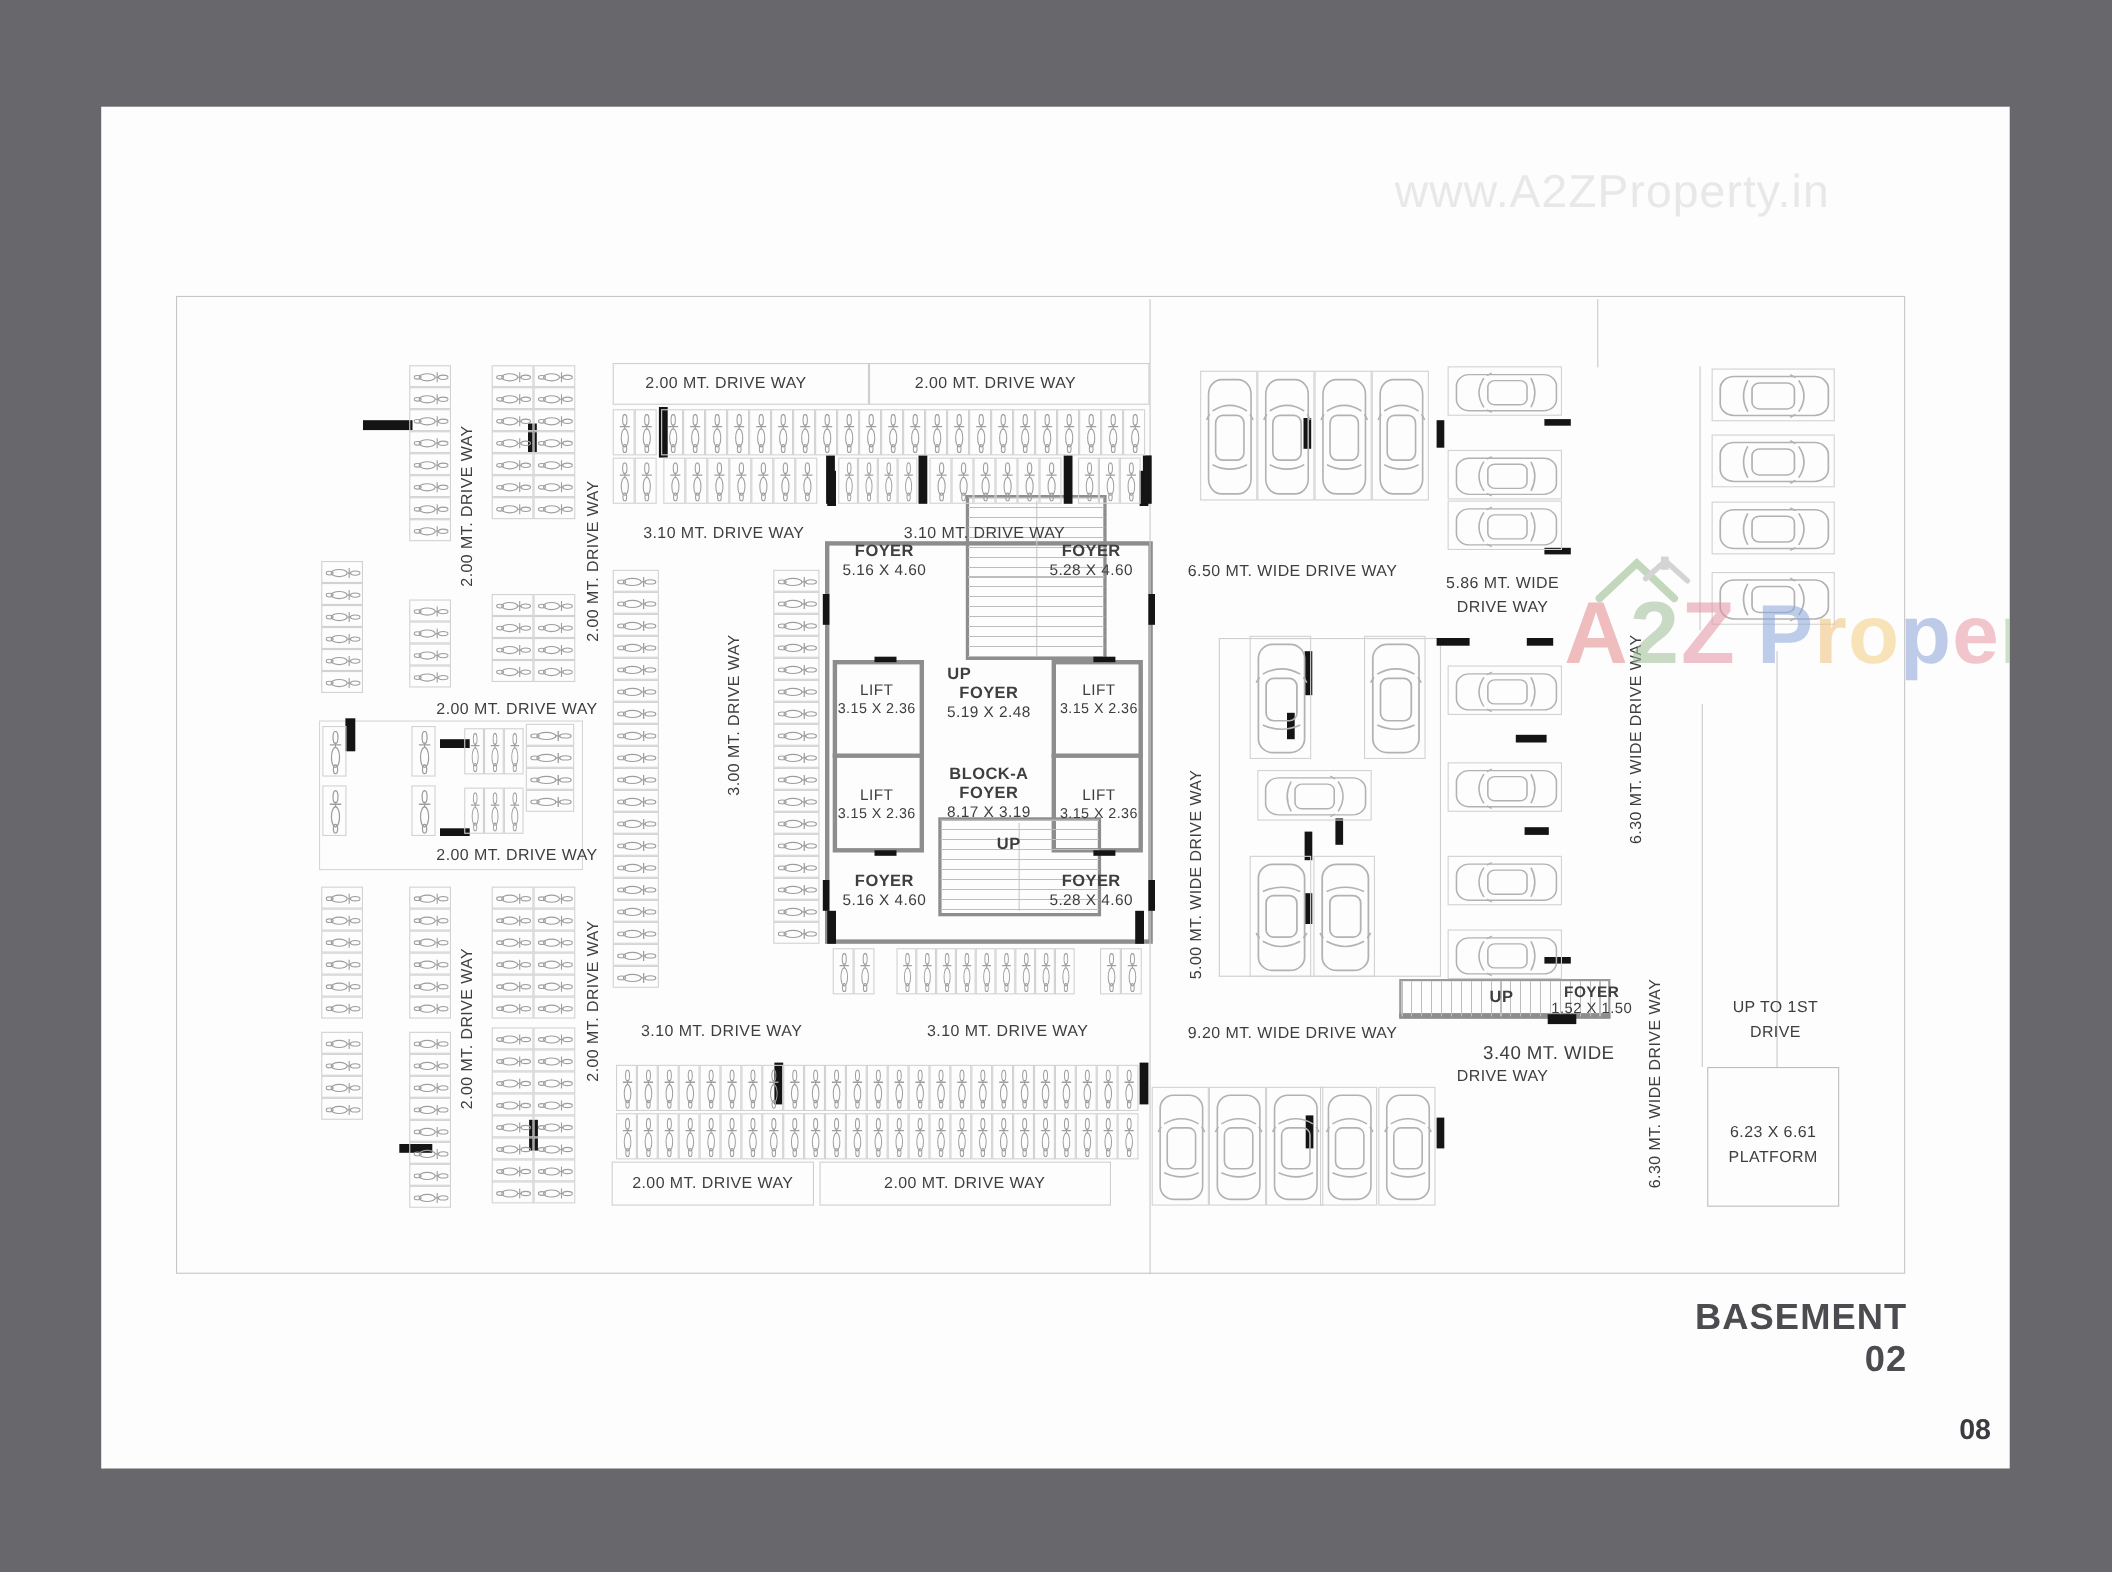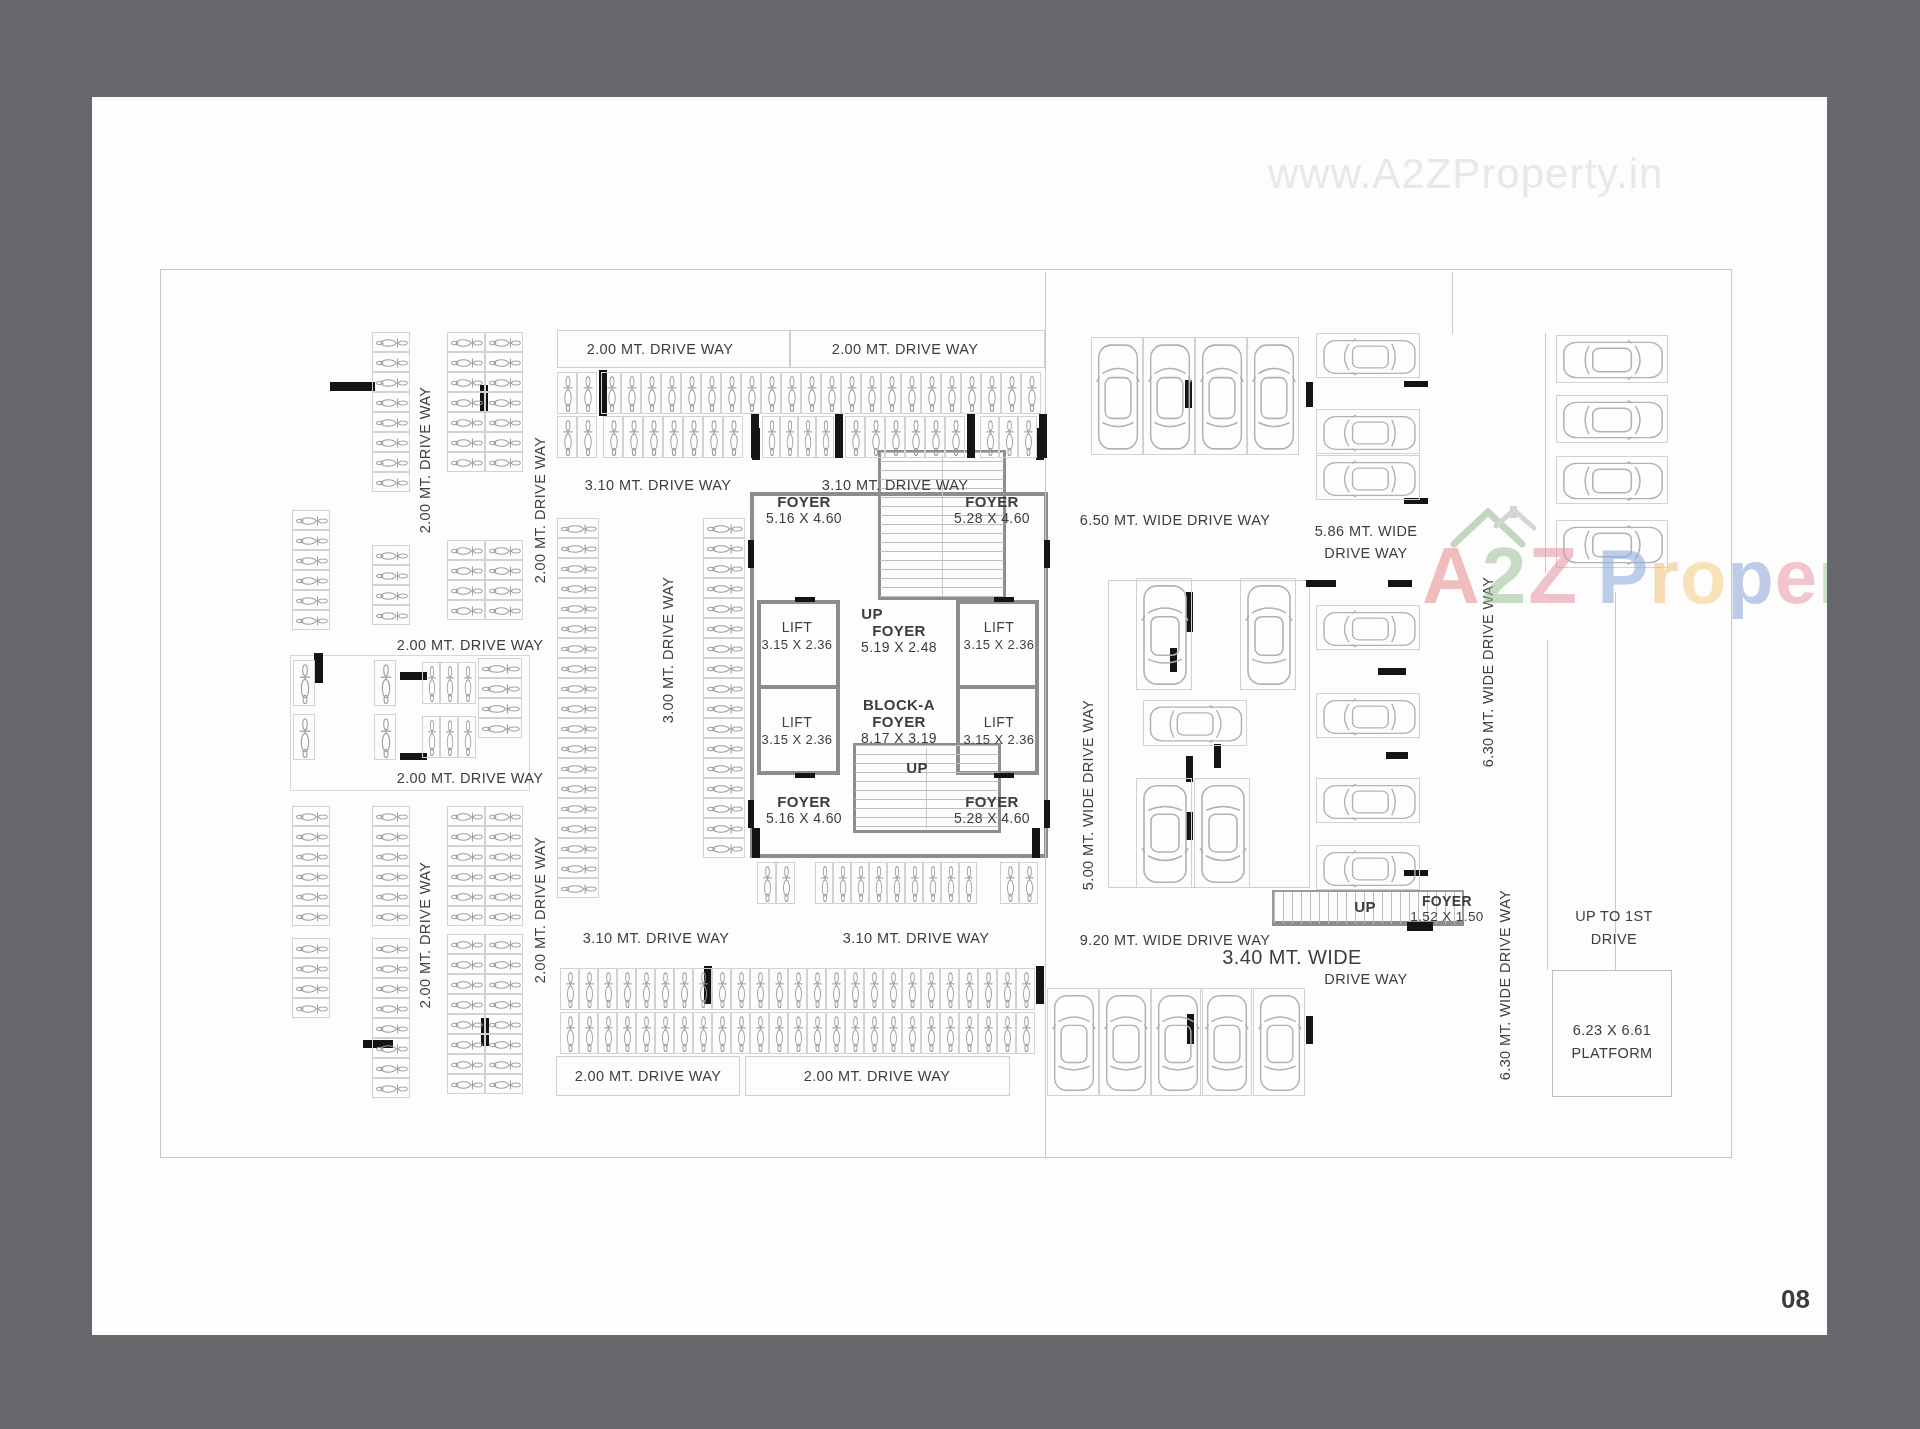--- a/index.html
+++ b/index.html
@@ -2066,21 +2066,21 @@
       <div class="abs lbl" style="left: 470px; top: 645px; font-size: 14.5px; font-weight: 400;">2.00 MT. DRIVE WAY</div>
       <div class="abs lbl" style="left: 470px; top: 778px; font-size: 14.5px; font-weight: 400;">2.00 MT. DRIVE WAY</div>
       <div class="abs lbl" style="left: 656px; top: 938px; font-size: 14.5px; font-weight: 400;">3.10 MT. DRIVE WAY</div>
       <div class="abs lbl" style="left: 916px; top: 938px; font-size: 14.5px; font-weight: 400;">3.10 MT. DRIVE WAY</div>
       <div class="abs lbl" style="left: 648px; top: 1076px; font-size: 14.5px; font-weight: 400;">2.00 MT. DRIVE WAY</div>
       <div class="abs lbl" style="left: 877px; top: 1076px; font-size: 14.5px; font-weight: 400;">2.00 MT. DRIVE WAY</div>
       <div class="abs lbl" style="left: 1175px; top: 520px; font-size: 14.5px; font-weight: 400;">6.50 MT. WIDE DRIVE WAY</div>
       <div class="abs lbl" style="left: 1175px; top: 940px; font-size: 14.5px; font-weight: 400;">9.20 MT. WIDE DRIVE WAY</div>
       <div class="abs lbl" style="left: 1366px; top: 531px; font-size: 14.5px; font-weight: 400;">5.86 MT. WIDE</div>
       <div class="abs lbl" style="left: 1366px; top: 553px; font-size: 14.5px; font-weight: 400;">DRIVE WAY</div>
-      <div class="abs lbl" style="left: 1292px; top: 957px; font-size: 20px; font-weight: 400;">3.40 MT. WIDE</div>
+      <div class="abs lbl" style="left: 1408px; top: 957px; font-size: 17px; font-weight: 400;">3.40 MT. WIDE</div>
       <div class="abs lbl" style="left: 1366px; top: 979px; font-size: 14.5px; font-weight: 400;">DRIVE WAY</div>
       <div class="abs lbl" style="left: 1614px; top: 916px; font-size: 14.5px; font-weight: 400;">UP TO 1ST</div>
       <div class="abs lbl" style="left: 1614px; top: 939px; font-size: 14.5px; font-weight: 400;">DRIVE</div>
       <div class="abs lbl" style="left: 1612px; top: 1030px; font-size: 14.5px; font-weight: 400;">6.23 X 6.61</div>
       <div class="abs lbl" style="left: 1612px; top: 1053px; font-size: 14.5px; font-weight: 400;">PLATFORM</div>
       <div class="abs lbl rot" style="left: 425px; top: 460px; font-size: 14.5px; font-weight: 400;">2.00 MT. DRIVE WAY</div>
       <div class="abs lbl rot" style="left: 425px; top: 935px; font-size: 14.5px; font-weight: 400;">2.00 MT. DRIVE WAY</div>
       <div class="abs lbl rot" style="left: 540px; top: 510px; font-size: 14.5px; font-weight: 400;">2.00 MT. DRIVE WAY</div>
       <div class="abs lbl rot" style="left: 540px; top: 910px; font-size: 14.5px; font-weight: 400;">2.00 MT. DRIVE WAY</div>
       <div class="abs lbl rot" style="left: 668px; top: 650px; font-size: 14.5px; font-weight: 400;">3.00 MT. DRIVE WAY</div>
@@ -2121,14 +2121,15 @@
     <path d="M6 44 L40 12 L74 44" fill="none" stroke="#9bbf92" stroke-width="7" stroke-linecap="round"></path>
     <path d="M48 26 L66 10 L86 28" fill="none" stroke="#b9b9b9" stroke-width="5" stroke-linecap="round"></path>
     <rect x="62" y="6" width="7" height="12" fill="#b9b9b9"></rect>
   </svg>
 
   <div class="brand">
     <span class="grp a2z"><span style="color: rgb(229, 138, 138);">A</span><span style="color: rgb(157, 191, 151);">2</span><span style="color: rgb(227, 145, 164);">Z</span></span>
     <span class="grp prop" style="margin-left:14px;"><span style="color: rgb(138, 166, 218);">P</span><span style="color: rgb(240, 194, 124);">r</span><span style="color: rgb(245, 207, 130);">o</span><span style="color: rgb(138, 164, 216);">p</span><span style="color: rgb(232, 153, 163);">e</span><span style="color: rgb(165, 199, 155);">r</span></span>
   </div>
 
+  <div class="title">BASEMENT 02</div>
   <div class="pageno">08</div>
 </div>
 
 </body></html>

